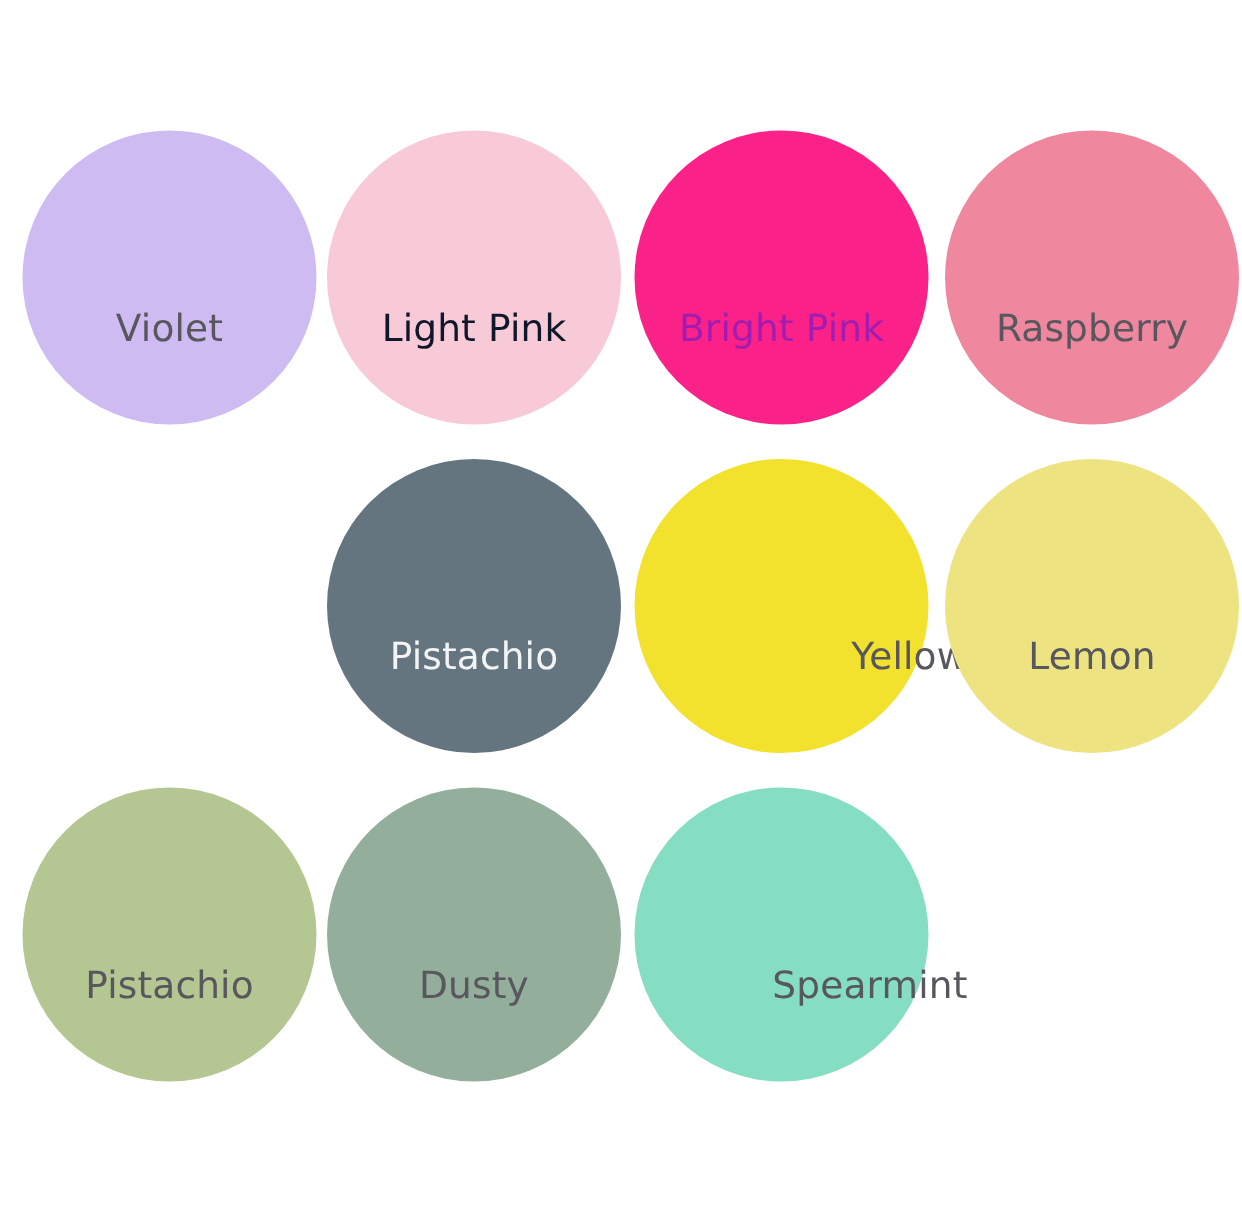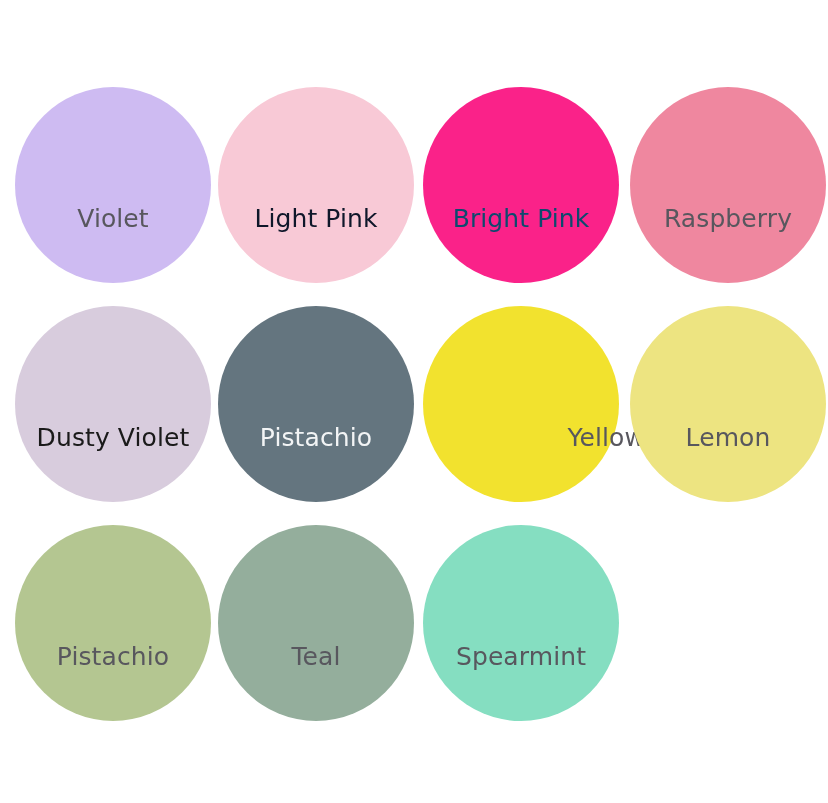--- a/index.html
+++ b/index.html
@@ -67,32 +67,28 @@
     <div class="swatch-label" style="color: rgb(88, 87, 94);">Violet</div>
   </div>
 
   <div class="swatch col-1 row-0">
     <div class="swatch-disc" style="background: rgb(248, 201, 214);"></div>
     <div class="swatch-label" style="color: #0f172a;">Light Pink</div>
   </div>
 
   <div class="swatch col-2 row-0">
     <div class="swatch-disc" style="background: rgb(250, 34, 137);"></div>
-    <div class="swatch-label" style="color: #0c4a6e;">Bright Pink</div>
+    <div class="swatch-label" style="color: #a21caf;">Bright Pink</div>
   </div>
 
   <div class="swatch col-3 row-0">
     <div class="swatch-disc" style="background: rgb(239, 135, 159);"></div>
     <div class="swatch-label" style="color: rgb(88, 87, 94);">Raspberry</div>
   </div>
 
-  <div class="swatch col-0 row-1">
-    <div class="swatch-disc" style="background: rgb(216, 204, 221);"></div>
-    <div class="swatch-label" style="color: rgb(26, 26, 26);">Dusty Violet</div>
-  </div>
 
   <div class="swatch col-1 row-1">
     <div class="swatch-disc" style="background: rgb(100, 117, 127);"></div>
     <div class="swatch-label" style="color: rgb(242, 244, 245);">Pistachio</div>
   </div>
 
   <div class="swatch col-2 row-1">
     <div class="swatch-disc" style="background: rgb(242, 226, 46);"></div>
     <div class="swatch-label" style="color: rgb(88, 87, 94); text-align: right;">Yellow</div>
   </div>
@@ -102,22 +98,22 @@
     <div class="swatch-label" style="color: rgb(88, 87, 94);">Lemon</div>
   </div>
 
   <div class="swatch col-0 row-2">
     <div class="swatch-disc" style="background: rgb(180, 198, 145);"></div>
     <div class="swatch-label" style="color: rgb(88, 87, 94);">Pistachio</div>
   </div>
 
   <div class="swatch col-1 row-2">
     <div class="swatch-disc" style="background: rgb(148, 174, 156);"></div>
-    <div class="swatch-label" style="color: rgb(88, 87, 94);">Teal</div>
+    <div class="swatch-label" style="color: rgb(88, 87, 94);">Dusty</div>
   </div>
 
   <div class="swatch col-2 row-2">
     <div class="swatch-disc" style="background: rgb(133, 222, 193);"></div>
-    <div class="swatch-label" style="color: rgb(88, 87, 94);">Spearmint</div>
+    <div class="swatch-label" style="color: rgb(88, 87, 94); text-align: right;">Spearmint</div>
   </div>
 
 
 </div>
 
 </body></html>

